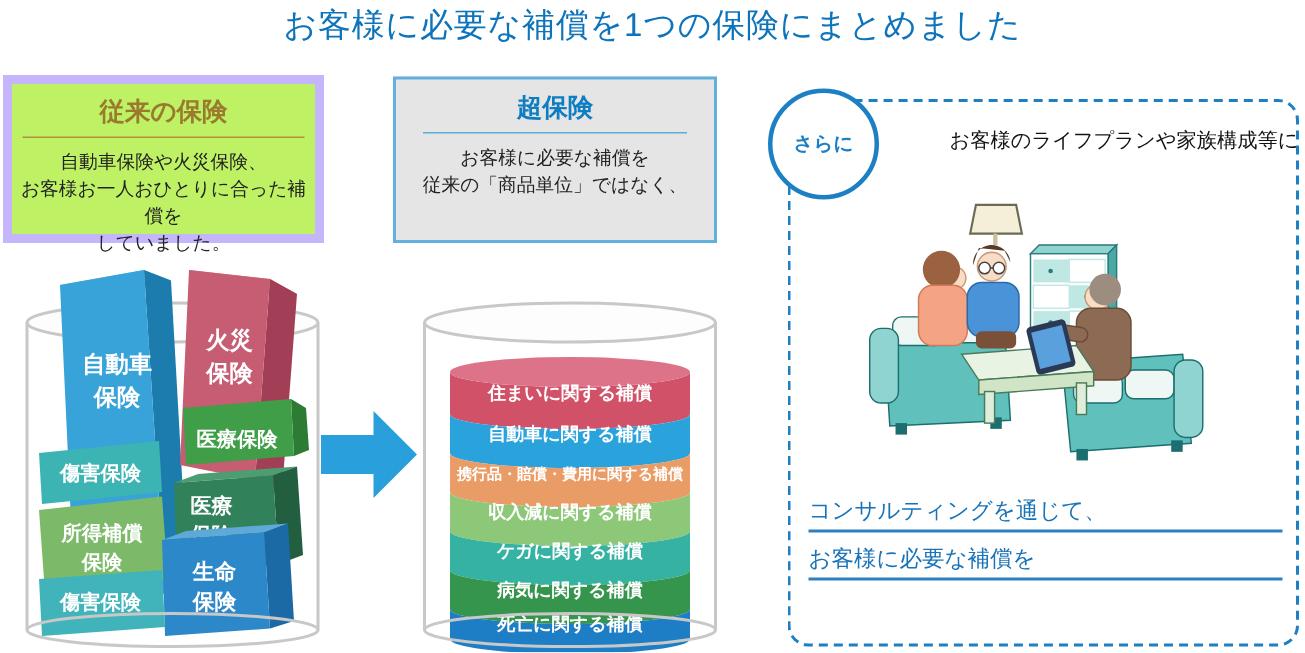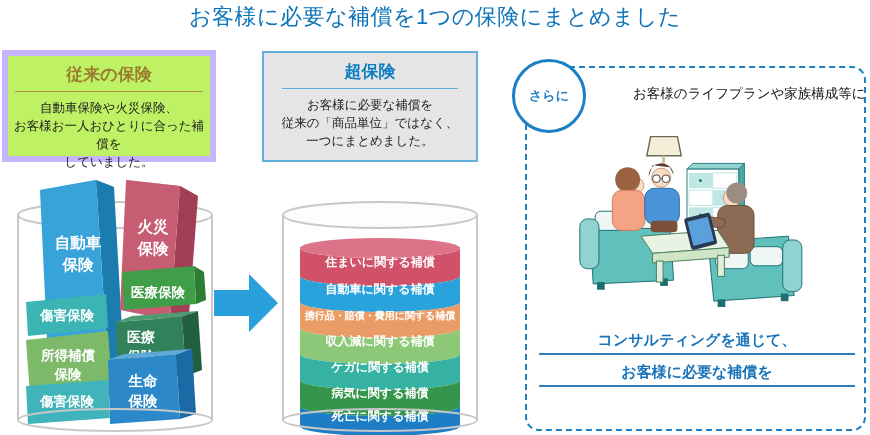--- a/index.html
+++ b/index.html
@@ -21,21 +21,21 @@
   
   .dashed-panel{position:absolute;left:525px;top:66px;width:341px;height:365px;
     border:2px dashed #1d7fc4;border-radius:14px;box-sizing:border-box;}
   .sarani-circle{position:absolute;left:512px;top:59px;width:74px;height:74px;border-radius:50%;
     background:#fff;border:3px solid #1d7fc4;box-sizing:border-box;z-index:5;
     display:flex;align-items:center;justify-content:center;
     color:#1d7fc4;font-weight:bold;font-size:13px;}
   .sarani-text{position:absolute;left:594px;top:82px;font-size:13.5px;line-height:23px;color:#111;z-index:4;margin-left:39px;}
   
   .consult{position:absolute;left:539px;top:331px;width:316px;z-index:4;}
-  .consult .consult-line{font-size:15px;font-weight:bold;color:#1873b9;text-align:center;
+  .consult .consult-line{font-size:15px;font-weight:normal;color:#1873b9;
     border-bottom:2px solid #2f7ec0;padding-bottom:3px;margin-bottom:8px;}
   
   .cyl-left{position:absolute;left:10px;top:170px;width:205px;height:265px;}
   .cyl-mid{position:absolute;left:280px;top:170px;width:200px;height:265px;}
   .arrow{position:absolute;left:214px;top:274px;width:64px;height:58px;}
   .illo{position:absolute;left:553px;top:133px;width:268px;height:190px;z-index:3;}
   text{font-family:"Liberation Sans",sans-serif;}
 </style>
 </head>
 <body>
@@ -50,21 +50,20 @@
     <div class="box-line">自動車保険や火災保険、</div>
     <div class="box-line">お客様お一人おひとりに合った補償を</div>
     <div class="box-line">していました。</div>
   </div>
 
   <div class="cho-box">
     <div class="box-title">超保険</div>
     <div class="divider"></div>
     <div class="box-line">お客様に必要な補償を</div>
     <div class="box-line">従来の「商品単位」ではなく、</div>
-    <div class="box-line">一つにまとめました。</div>
   </div>
 
   <div class="dashed-panel"></div>
   <div class="sarani-circle">
     <span>さらに</span>
   </div>
   <div class="sarani-text">
     <div>お客様のライフプランや家族構成等に</div>
   </div>
 

